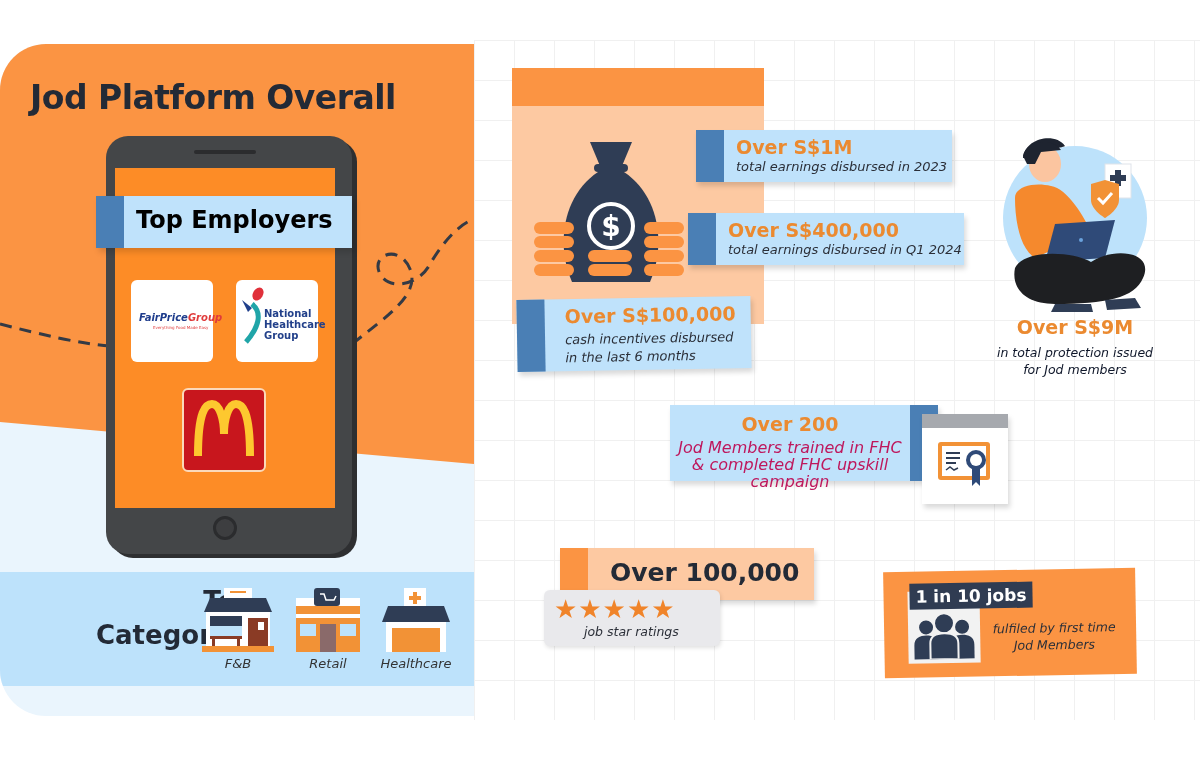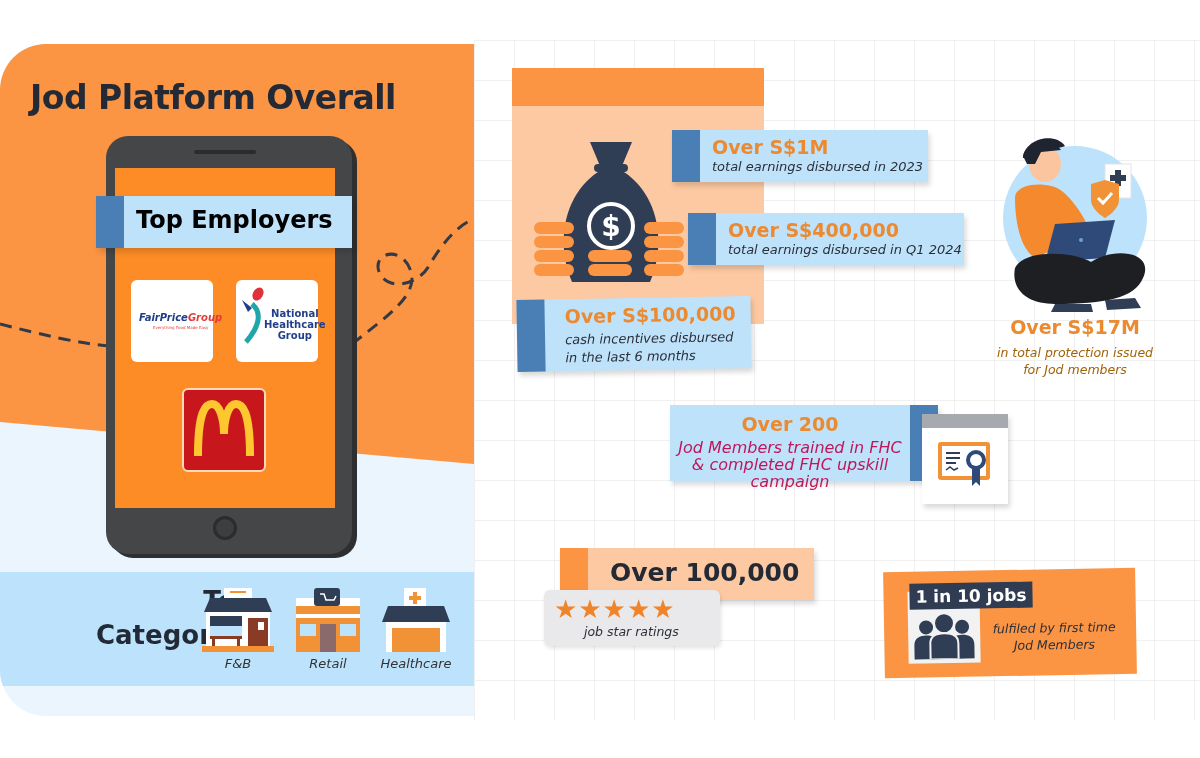--- a/index.html
+++ b/index.html
@@ -15,40 +15,40 @@
   .title{position:absolute;left:30px;top:34px;font-size:33px;font-weight:bold;color:#232a36;letter-spacing:-0.5px;}
   .dash{position:absolute;}
   
   .phone{position:absolute;left:106px;top:92px;width:246px;height:418px;background:#444648;border-radius:22px;box-shadow:5px 4px 0 #2e2f31;}
   .phone .speaker{position:absolute;left:88px;top:14px;width:62px;height:4px;background:#2b2c2e;border-radius:2px;}
   .phone .screen{position:absolute;left:9px;top:32px;width:220px;height:340px;background:#fd8c26;}
   .phone .home{position:absolute;left:107px;top:380px;width:24px;height:24px;border-radius:50%;border:3px solid #2b2c2e;background:#3d3e40;}
   .top-employers{position:absolute;left:96px;top:152px;width:256px;height:52px;background:#bfe2fb;box-shadow:3px 4px 6px rgba(0,0,0,0.15);}
   .top-employers .tab{position:absolute;left:0;top:0;width:28px;height:52px;background:#4a7fb5;}
   .top-employers span{position:absolute;left:40px;top:10px;font-size:24px;font-weight:bold;color:#000000;}
-  .logo-box{position:absolute;background:#fff;border-radius:6px;text-align:center;}
+  .logo-box{position:absolute;background:#fff;border-radius:6px;}
   .fp-text{position:absolute;left:8px;top:32px;font-size:10px;font-style:italic;font-weight:bold;color:#1e3c8c;white-space:nowrap;}
   .fp-text b{color:#e03a3a;}
   .fp-sub{position:absolute;left:22px;top:45px;font-size:4px;color:#e03a3a;}
   .nhg-text{position:absolute;left:28px;top:28px;font-size:10px;line-height:11px;color:#22408a;font-weight:bold;}
   .mcd{position:absolute;left:182px;top:388px;width:84px;height:84px;background:#c8161d;border-radius:6px;border:2px solid #fbd9b9;}
   
   .categories{position:absolute;left:0;top:572px;width:544px;height:114px;background:#bde2fb;}
   .cat-title{position:absolute;right:290px;top:12px;text-align:right;font-size:26px;font-weight:bold;line-height:34px;color:#232a36;}
   .cat{position:absolute;top:16px;width:76px;}
   .cat .lbl{position:absolute;top:68px;left:0;width:100%;text-align:center;font-size:13px;font-style:italic;color:#333;}
   
   .money-panel{position:absolute;left:512px;top:68px;width:252px;height:256px;background:#fdc9a2;}
   .money-panel .bar{position:absolute;left:0;top:0;width:252px;height:38px;background:#fb9443;}
   .stat{position:absolute;background:#bfe2fb;box-shadow:2px 4px 5px rgba(0,0,0,0.15);}
   .stat .tab{position:absolute;left:0;top:0;width:28px;height:100%;background:#4a7fb5;}
   .stat .big{position:absolute;font-size:19px;font-weight:bold;color:#eb8a30;white-space:nowrap;}
   .stat .small{position:absolute;font-size:13px;font-style:italic;color:#2b2f38;white-space:nowrap;line-height:18px;}
   .protect-big{position:absolute;left:990px;top:316px;width:170px;text-align:center;font-size:19px;font-weight:bold;color:#eb8a30;}
-  .protect-small{position:absolute;left:980px;top:344px;width:190px;text-align:center;font-size:12.5px;font-style:italic;color:#a16207;line-height:17px;}
+  .protect-small{position:absolute;left:980px;top:344px;width:190px;text-align:center;font-size:12.5px;font-style:italic;color:#0f172a;line-height:17px;}
   .fhc{position:absolute;left:670px;top:405px;width:268px;height:76px;background:#bfe2fb;box-shadow:2px 4px 5px rgba(0,0,0,0.15);}
   .fhc .tab{position:absolute;right:0;top:0;width:28px;height:76px;background:#4a7fb5;}
   .fhc .big{position:absolute;left:0;width:240px;top:8px;text-align:center;font-size:19px;font-weight:bold;color:#eb8a30;}
   .fhc .small{position:absolute;left:0;width:240px;top:34px;text-align:center;font-size:16px;font-style:italic;color:#be185d;line-height:17px;}
   .cert{position:absolute;left:922px;top:414px;width:86px;height:90px;background:#fff;box-shadow:2px 4px 5px rgba(0,0,0,0.15);}
   .cert .top{position:absolute;left:0;top:0;width:86px;height:14px;background:#a6a9ae;}
   .ratings-top{position:absolute;left:560px;top:548px;width:254px;height:52px;background:#fdc9a2;box-shadow:2px 4px 5px rgba(0,0,0,0.15);}
   .ratings-top .tab{position:absolute;left:0;top:0;width:28px;height:52px;background:#fb9443;}
   .ratings-top .big{position:absolute;left:50px;top:10px;font-size:25px;font-weight:bold;color:#232a36;}
   .ratings-card{position:absolute;left:544px;top:590px;width:176px;height:56px;background:#e9e9ec;border-radius:6px;box-shadow:1px 2px 4px rgba(0,0,0,0.12);}
@@ -176,21 +176,21 @@
       <rect x="56" y="114" width="44" height="12" rx="6"></rect>
         <rect x="56" y="128" width="44" height="12" rx="6"></rect>
       <rect x="112" y="86" width="40" height="12" rx="6"></rect>
         <rect x="112" y="100" width="40" height="12" rx="6"></rect>
         <rect x="112" y="114" width="40" height="12" rx="6"></rect>
         <rect x="112" y="128" width="40" height="12" rx="6"></rect>
     </g>
   </svg>
 </div>
 
-<div class="stat" style="left:672px;top:130px;width:256px;height:52px;text-align:right;">
+<div class="stat" style="left:696px;top:130px;width:256px;height:52px;text-align:right;">
   <div class="tab"></div>
   <div class="big" style="left:40px;top:6px;">Over S$1M</div>
   <div class="small" style="left:40px;top:28px;">total earnings disbursed in 2023</div>
 </div>
 
 <div class="stat" style="left:688px;top:213px;width:276px;height:52px;">
   <div class="tab"></div>
   <div class="big" style="left:40px;top:6px;text-align:right;">Over S$400,000</div>
   <div class="small" style="left:40px;top:28px;">total earnings disbursed in Q1 2024</div>
 </div>
@@ -214,21 +214,21 @@
   <path d="M28 30 C30 10 60 4 70 18 C66 20 50 22 44 30 Z" fill="#1e2430"></path>
   <ellipse cx="50" cy="36" rx="16" ry="18" fill="#fbc5a0"></ellipse>
   <path d="M28 28 C30 14 56 8 66 22 L46 24 L40 36 L32 36 Z" fill="#1e2430"></path>
   <path d="M20 70 C20 58 40 54 56 58 C72 60 90 90 96 104 L40 130 C24 120 20 90 20 70 Z" fill="#f5892d"></path>
   <path d="M60 96 L120 92 L110 130 L50 134 Z" fill="#2f4a78"></path>
   <circle cx="86" cy="112" r="2" fill="#6aa2dd"></circle>
   <path d="M20 140 C30 120 80 124 96 134 C120 118 160 124 148 150 C140 170 110 176 60 176 C30 176 16 160 20 140 Z" fill="#1e1f22"></path>
   <path d="M60 176 L96 176 L98 184 L56 184 Z" fill="#2f3d55"></path>
   <path d="M110 172 L140 170 L146 180 L112 182 Z" fill="#2f3d55"></path>
 </svg>
-<div class="protect-big">Over S$17M</div>
+<div class="protect-big">Over S$9M</div>
 <div class="protect-small">
   <div>in total protection issued</div>
   <div>for Jod members</div>
 </div>
 
 <div class="fhc">
   <div class="tab"></div>
   <div class="big">Over 200</div>
   <div class="small">
     <div>Jod Members trained in FHC</div>

